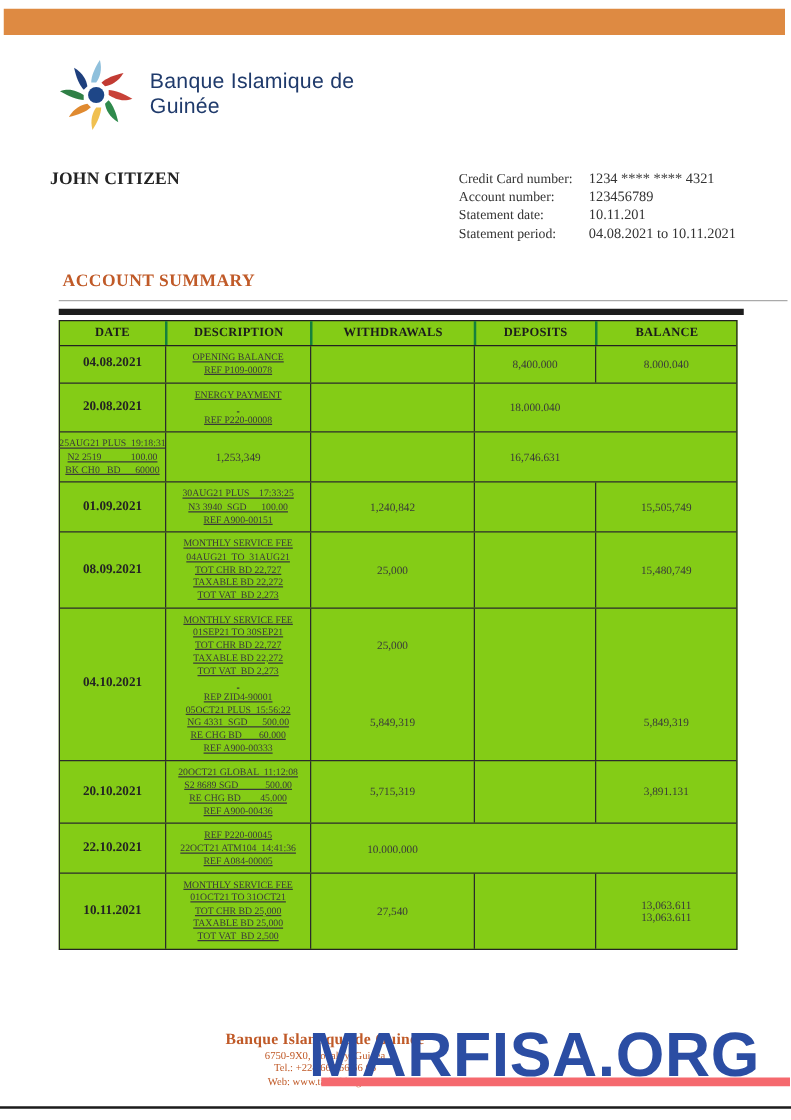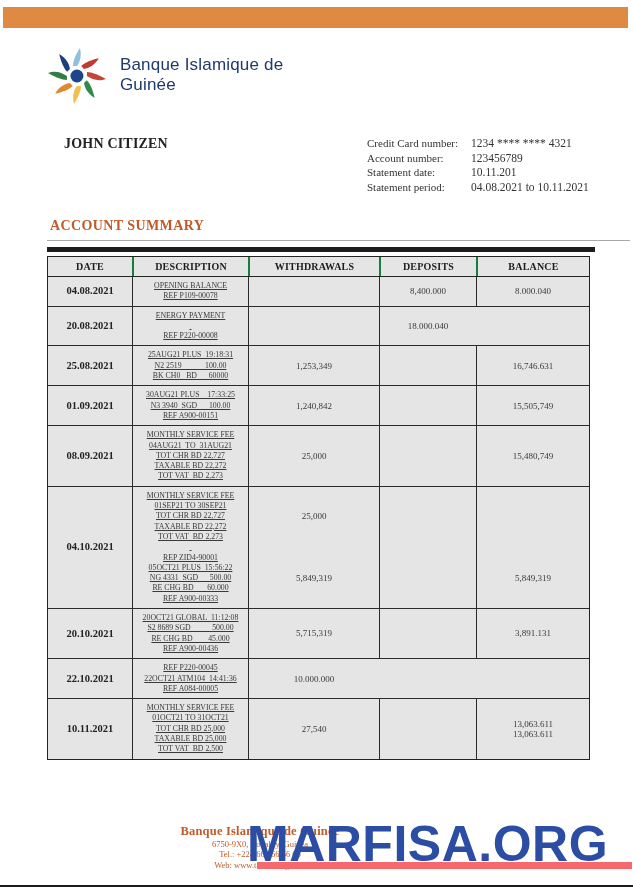--- a/index.html
+++ b/index.html
@@ -7,35 +7,35 @@
   body { width:633px; height:896px; position:relative; overflow:hidden;
          font-family:"Liberation Serif", serif; color:#2e2e2e; }
 
   .top-bar { position:absolute; left:3px; top:7px; width:625px; height:21px; background:#de8a42; }
 
   .logo-wrap { position:absolute; left:44px; top:40px; width:300px; height:70px; display:flex; align-items:center; }
   .logo-svg { width:66px; height:66px; }
   .brand-name { margin-left:10px; font-family:"Liberation Sans", sans-serif; font-weight:400;
                 font-size:17px; color:#1f3a6b; letter-spacing:0.2px; }
 
-  .customer { position:absolute; left:64px; top:136px; }
+  .customer { position:absolute; left:40px; top:136px; }
   .customer-name { font-size:14px; font-weight:bold; color:#232323; letter-spacing:0.2px; }
   .customer-addr { font-size:11px; color:#333; line-height:14px; margin-top:3px; }
 
   .acct-info { position:absolute; left:367px; top:136px; width:250px; }
   .acct-row { display:grid; grid-template-columns:104px 1fr; line-height:14.6px; }
   .acct-label { font-size:11px; color:#333; }
   .acct-value { font-size:11.5px; color:#333; }
 
   .summary-title { position:absolute; left:50px; top:218px; font-size:14px; font-weight:bold;
                    color:#c05a28; letter-spacing:0.4px; }
   .rule-thin { position:absolute; left:47px; top:240px; width:583px; height:1px; background:#aaa; }
   .rule-thick { position:absolute; left:47px; top:247px; width:548px; height:5px; background:#1d1d1d; }
 
-  .table { position:absolute; left:47px; top:256px; width:543px; border:1.5px solid #222; background:#e5e5e5; }
+  .table { position:absolute; left:47px; top:256px; width:543px; border:1.5px solid #222; background:#84cc16; }
   .trow, .thead { display:grid; grid-template-columns:84px 116px 131px 97px 1fr; }
   .thead { border-bottom:1.5px solid #222; }
   .thead .hcell { padding:4px 2px; text-align:center; font-weight:bold; font-size:10px;
                   color:#1c1c1c; letter-spacing:0.2px; border-left:2px solid #15803d; }
   .thead .hcell:first-child { border-left:none; }
   .trow { border-top:1px solid #2b2b2b; }
   .trow:first-of-type { border-top:none; }
   .cell { display:flex; flex-direction:column; justify-content:center; align-items:center;
           padding:4px 1px; border-left:1px solid #2b2b2b; min-height:24px; }
   .cell:first-child { border-left:none;align-items:center; }
@@ -156,23 +156,20 @@
           <span class="ln">REF P220-00008</span>
         </div>
         <div class="cell c-num">
           <span class="ln">&nbsp;</span>
         </div>
         <div class="cell c-num">
           <span class="ln">18.000.040</span>
         </div>
       </div>
       <div class="trow">
-        <div class="cell c-date">
-          <span class="ln">25.08.2021</span>
-        </div>
         <div class="cell c-desc">
           <span class="ln">25AUG21 PLUS  19:18:31</span>
           <span class="ln">N2 2519            100.00</span>
           <span class="ln">BK CH0   BD      60000</span>
         </div>
         <div class="cell c-num">
           <span class="ln">1,253,349</span>
         </div>
         <div class="cell c-num">
           <span class="ln">&nbsp;</span>

